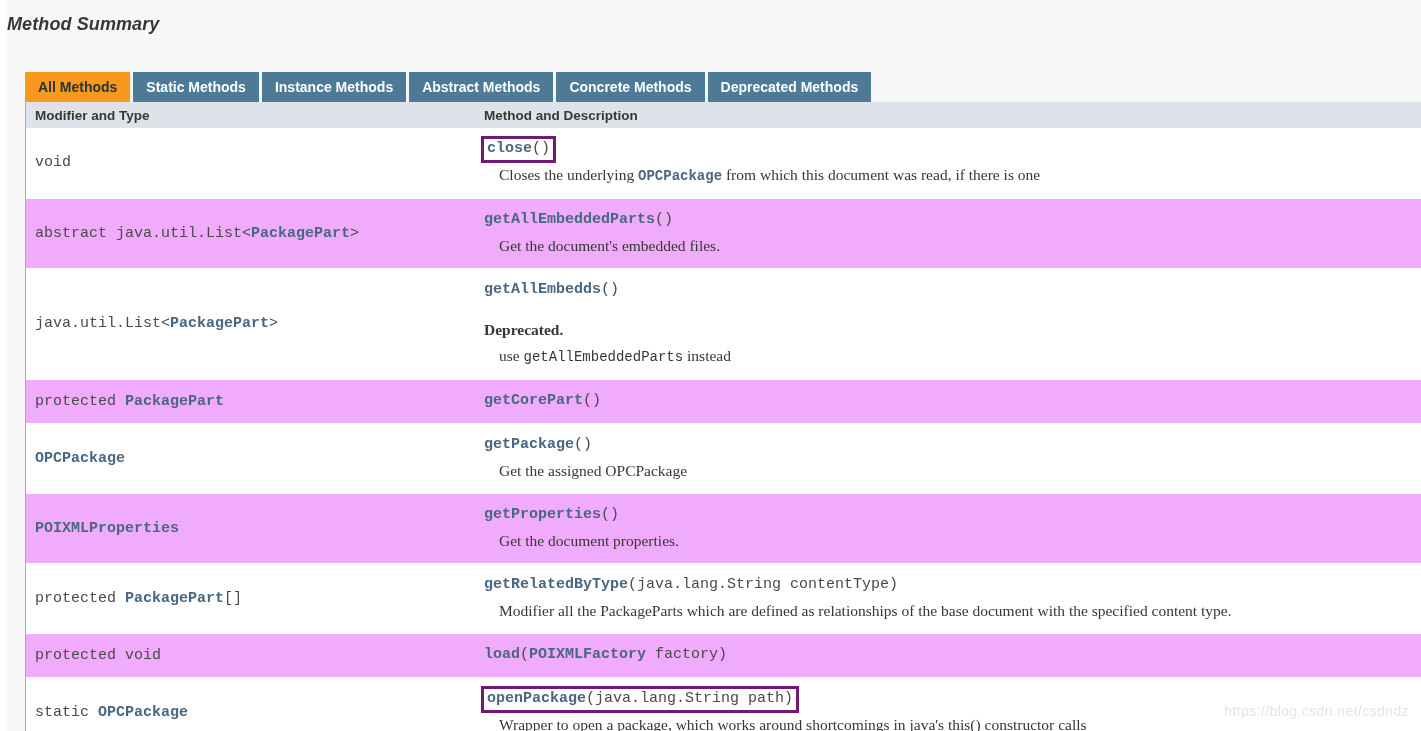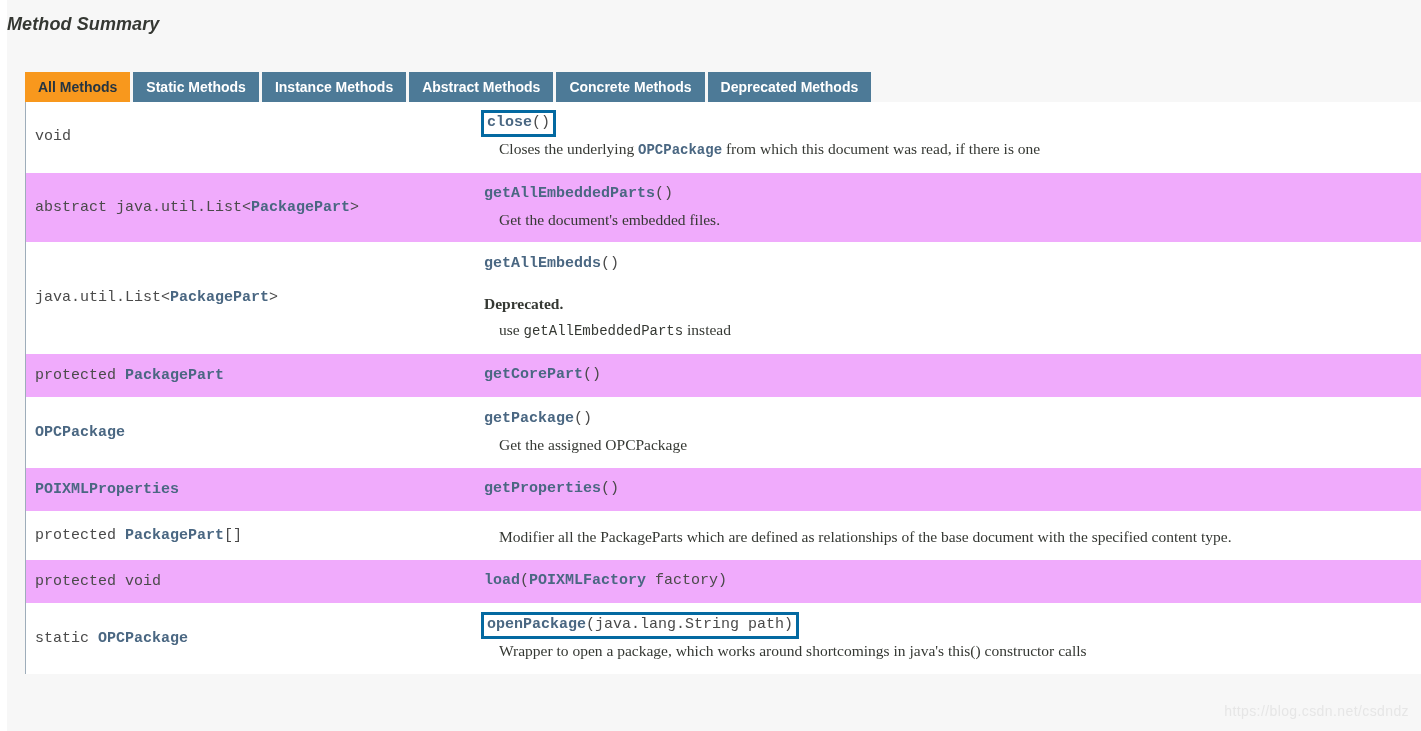--- a/index.html
+++ b/index.html
@@ -159,21 +159,21 @@
     font-family: "Liberation Serif", serif;
     font-size: 15.5px;
     font-weight: bold;
     color: #353833;
     line-height: 22px;
     margin-top: 18px;
   }
   
   .hl-box {
     display: inline-block;
-    border: 3px solid #0369a1;
+    border: 3px solid #701a75;
     padding: 0px 3px 1px 3px;
     margin: -3px 0 -3px -3px;
     line-height: 20px;
   }
   
   #watermark {
     position: absolute;
     right: 12px;
     bottom: 12px;
     font-family: "Liberation Sans", sans-serif;
@@ -206,20 +206,24 @@
         </div>
         <div class="tab">
           <span>Concrete Methods</span>
         </div>
         <div class="tab">
           <span>Deprecated Methods</span>
         </div>
       </div>
 
     <div id="method-table">
+      <div class="table-header">
+        <div class="th col-type">Modifier and Type</div>
+        <div class="th col-method">Method and Description</div>
+      </div>
       <div id="table-body">
           <div class="trow base">
             <div class="cell-type">void</div>
             <div class="cell-method">
               <div class="sig"><span class="hl-box"><span class="lk">close</span>()</span></div>
               <div class="desc">Closes the underlying <span class="mono-lk">OPCPackage</span> from which this document was read, if there is one</div>
             </div>
           </div>
           <div class="trow alt">
             <div class="cell-type">abstract java.util.List&lt;<span class="lk">PackagePart</span>&gt;</div>
@@ -246,25 +250,27 @@
             <div class="cell-type"><span class="lk">OPCPackage</span></div>
             <div class="cell-method">
               <div class="sig"><span><span class="lk">getPackage</span>()</span></div>
               <div class="desc">Get the assigned OPCPackage</div>
             </div>
           </div>
           <div class="trow alt">
             <div class="cell-type"><span class="lk">POIXMLProperties</span></div>
             <div class="cell-method">
               <div class="sig"><span><span class="lk">getProperties</span>()</span></div>
+              <div class="desc">Get the document properties.</div>
             </div>
           </div>
           <div class="trow base">
             <div class="cell-type">protected <span class="lk">PackagePart</span>[]</div>
             <div class="cell-method">
+              <div class="sig"><span><span class="lk">getRelatedByType</span>(java.lang.String contentType)</span></div>
               <div class="desc">Modifier all the PackageParts which are defined as relationships of the base document with the specified content type.</div>
             </div>
           </div>
           <div class="trow alt">
             <div class="cell-type">protected void</div>
             <div class="cell-method">
               <div class="sig"><span><span class="lk">load</span>(<span class="lk">POIXMLFactory</span> factory)</span></div>
             </div>
           </div>
           <div class="trow base">

